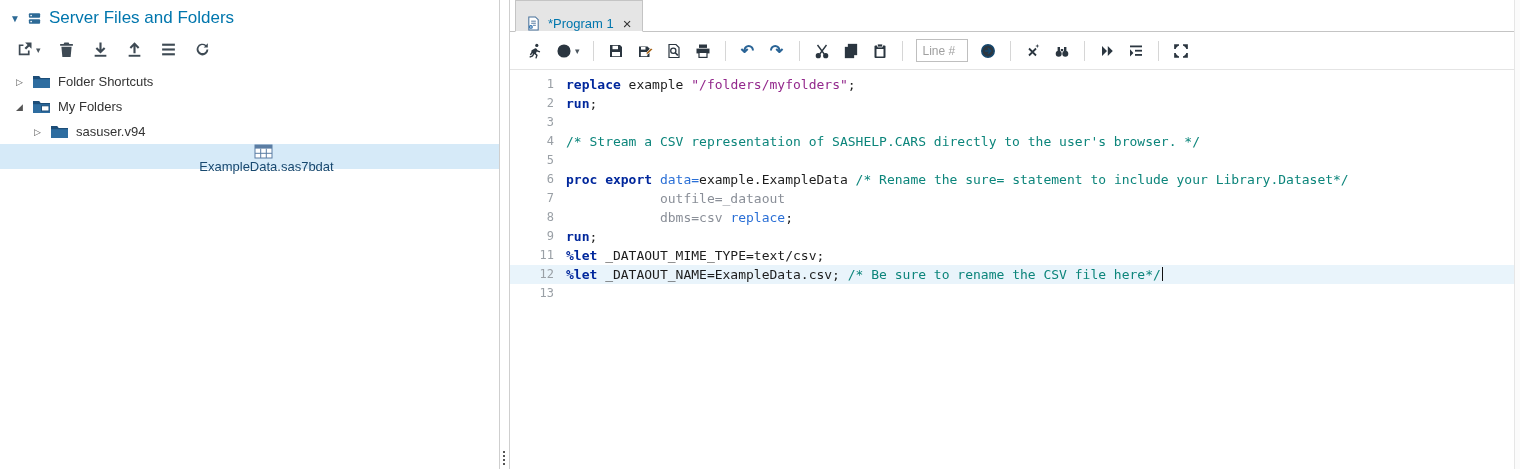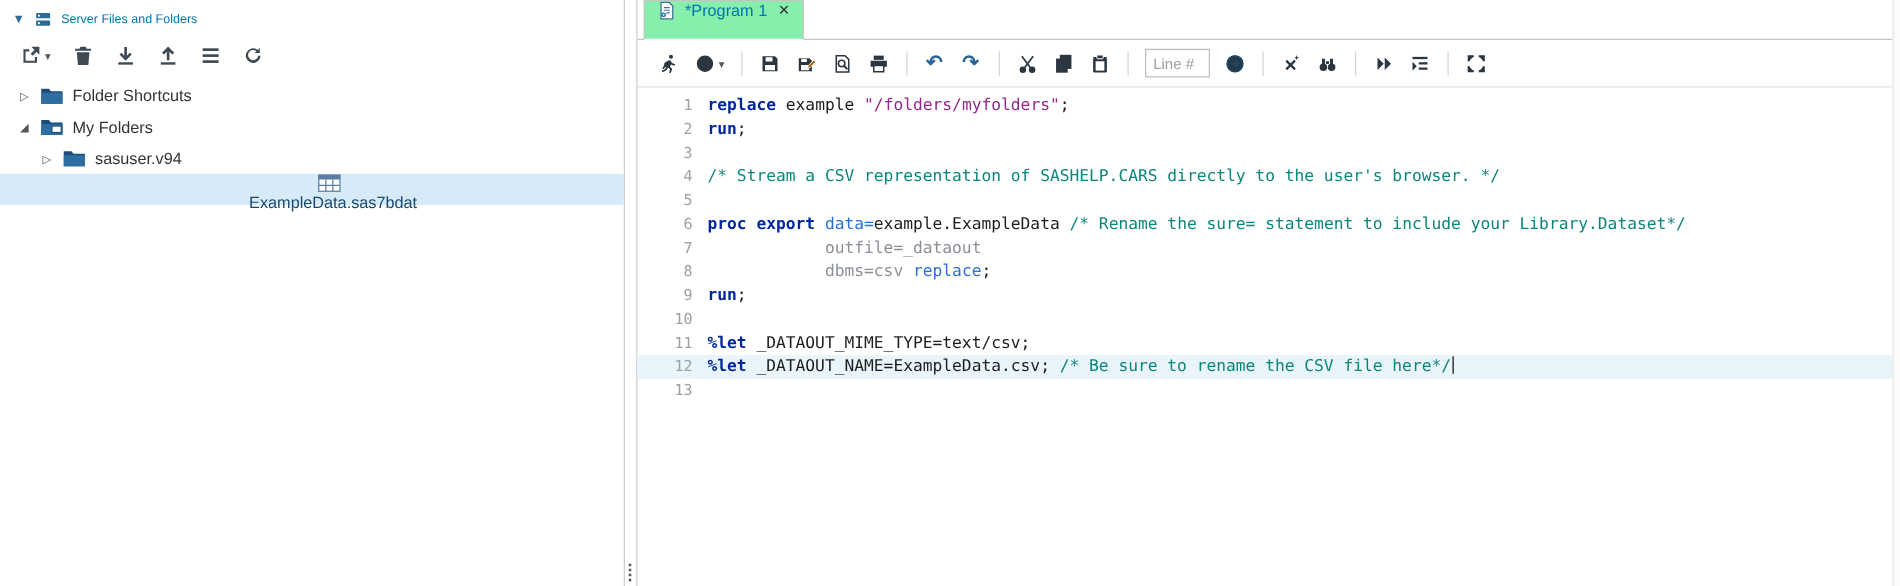--- a/index.html
+++ b/index.html
@@ -3,21 +3,21 @@
 <meta charset="utf-8">
 <style>
   html,body{margin:0;padding:0;background:#fff;}
   body{width:1520px;height:469px;overflow:hidden;font-family:"Liberation Sans",sans-serif;font-size:13px;color:#333;}
   .app{display:flex;width:1520px;height:469px;}
 
   
   .left{width:500px;flex:none;border-right:1px solid #cfcfcf;display:flex;flex-direction:column;box-sizing:border-box;background:#fff;}
   .panel-header{display:flex;align-items:center;gap:7px;padding:8px 10px 4px 10px;}
   .sec-caret{font-size:10px;color:#2d6a96;cursor:pointer;}
-  .panel-title{color:var(--accent);font-size:10px;}
+  .panel-title{color:var(--accent);font-size:17px;}
   .hdr-icon svg{width:15px;height:15px;display:block;}
   .panel-toolbar{display:flex;align-items:center;gap:17px;padding:9px 10px 9px 16px;color:#3e4a54;}
   .pbtn{display:flex;align-items:center;gap:3px;cursor:pointer;}
   .pbtn svg{width:17px;height:17px;fill:currentColor;display:block;}
   .tcaret{font-size:9px;color:#4b565f;}
   .tree{margin-top:2px;}
   .tree-row{height:25px;display:flex;align-items:center;cursor:pointer;white-space:nowrap;}
   .tree-row.selected{background:var(--selection-bg);flex-direction:column;}
   .tree-row.selected .tree-label{color:#17486f;}
   .twisty{width:16px;flex:none;font-size:9px;color:#555;}
@@ -25,21 +25,21 @@
   .tree-icon svg{width:19px;height:15px;display:block;}
   .tree-label{color:#333;}
 
   
   .splitter{width:9px;flex:none;position:relative;background:#fff;cursor:col-resize;}
   .grip{position:absolute;bottom:4px;left:3px;width:2px;height:2px;background:#555;box-shadow:0 -4px 0 #555,0 -8px 0 #555,0 -12px 0 #555;}
 
   
   .right{flex:1;border-left:1px solid #cfcfcf;display:flex;flex-direction:column;box-sizing:border-box;position:relative;background:#fff;}
   .tabbar{height:31px;flex:none;display:flex;align-items:stretch;padding-left:5px;border-bottom:1px solid #c4c4c4;}
-  .tab{display:flex;align-items:flex-start;gap:7px;padding:0 10px;border:1px solid #c4c4c4;border-bottom:1px solid #fff;background:#86efac;margin-bottom:-1px;cursor:pointer;}
+  .tab{display:flex;align-items:flex-end;gap:7px;padding:0 10px;border:1px solid #c4c4c4;border-bottom:1px solid #fff;background:#e5e5e5;margin-bottom:-1px;cursor:pointer;}
   .tab-icon svg{width:15px;height:15px;display:block;}
   .tab-title{color:var(--accent);}
   .tab-close{color:#333;font-size:15px;line-height:1;margin-left:2px;cursor:pointer;}
   .viewbar{height:31px;flex:none;display:flex;align-items:stretch;padding-left:22px;border-bottom:1px solid #c4c4c4;}
   .view-tab{padding:0 17px;display:flex;align-items:center;color:#3c3c3c;letter-spacing:.4px;cursor:pointer;}
   .view-tab.active{color:var(--accent);box-shadow:inset 0 -3px 0 var(--accent);}
   .edit-toolbar{height:37px;flex:none;display:flex;align-items:center;gap:11px;padding:0 10px 0 16px;border-bottom:1px solid #e4e4e4;color:#2b3640;}
   .tbtn{display:flex;align-items:center;gap:2px;cursor:pointer;}
   .ticon{display:flex;align-items:center;justify-content:center;width:18px;height:18px;font-size:16px;line-height:1;}
   .ticon svg{width:16px;height:16px;display:block;fill:currentColor;}
@@ -379,24 +379,20 @@
           </div>
           <div class="code-row">
             <span class="ln">8</span>
             <span class="cl"><span class="seg-txt">            </span><span class="seg-mut">dbms=csv </span><span class="seg-opt">replace</span><span class="seg-txt">;</span></span>
           </div>
           <div class="code-row">
             <span class="ln">9</span>
             <span class="cl"><span class="seg-kw">run</span><span class="seg-txt">;</span></span>
           </div>
           <div class="code-row">
-            <span class="ln">10</span>
-            <span class="cl"></span>
-          </div>
-          <div class="code-row">
             <span class="ln">11</span>
             <span class="cl"><span class="seg-kw">%let</span><span class="seg-txt"> _DATAOUT_MIME_TYPE=text/csv;</span></span>
           </div>
           <div class="code-row active">
             <span class="ln">12</span>
             <span class="cl"><span class="seg-kw">%let</span><span class="seg-txt"> _DATAOUT_NAME=ExampleData.csv; </span><span class="seg-com">/* Be sure to rename the CSV file here*/</span><span class="caret"></span></span>
           </div>
           <div class="code-row">
             <span class="ln">13</span>
             <span class="cl"></span>

